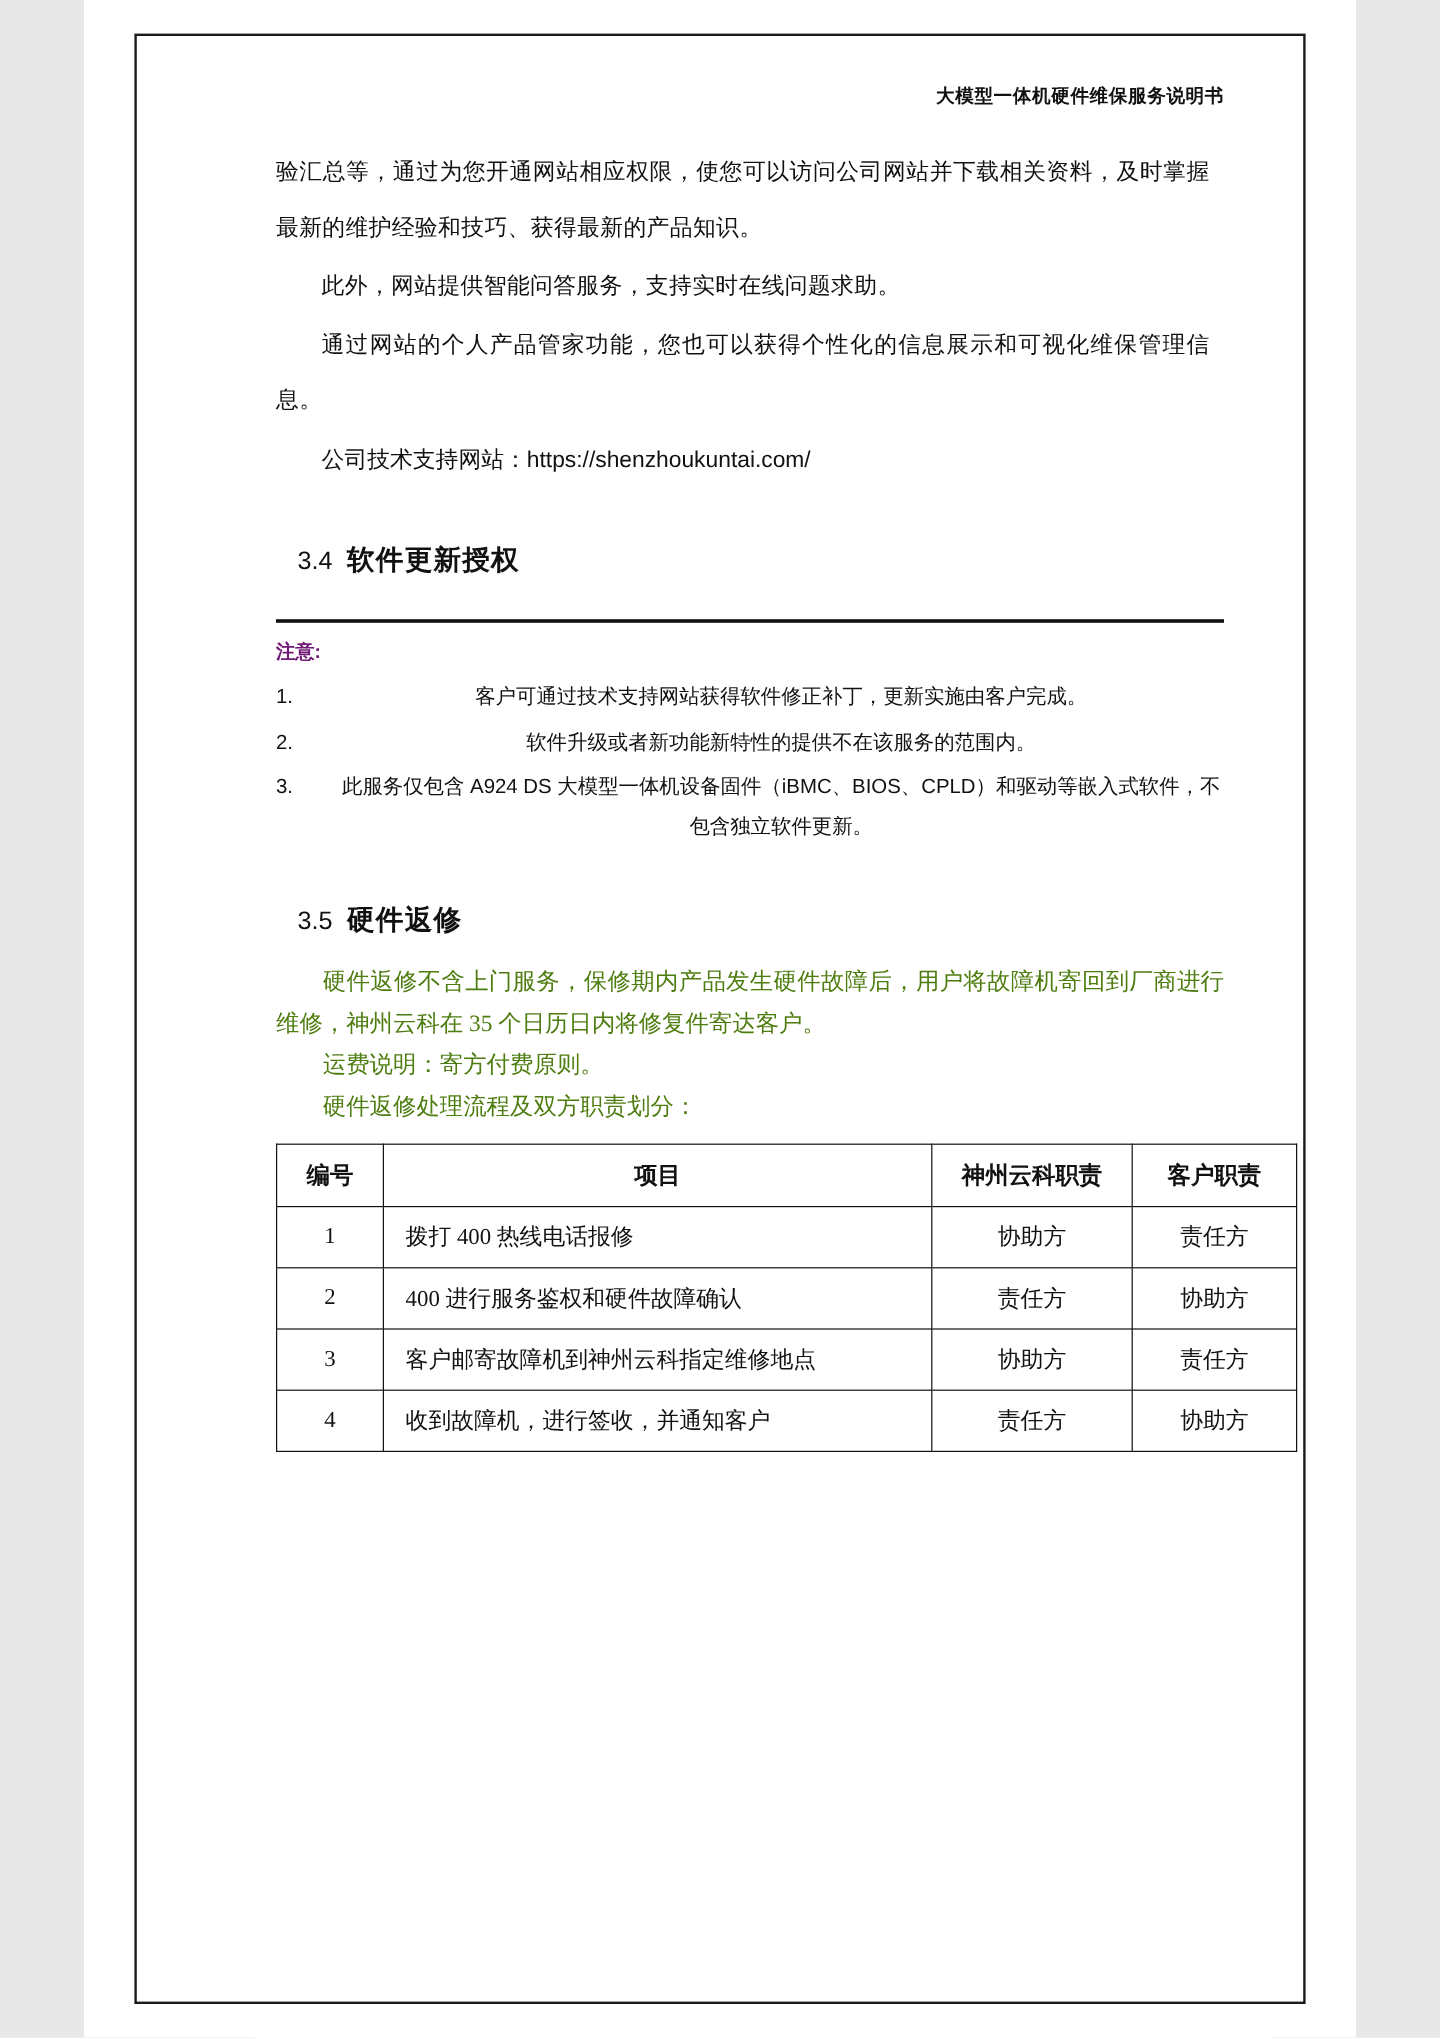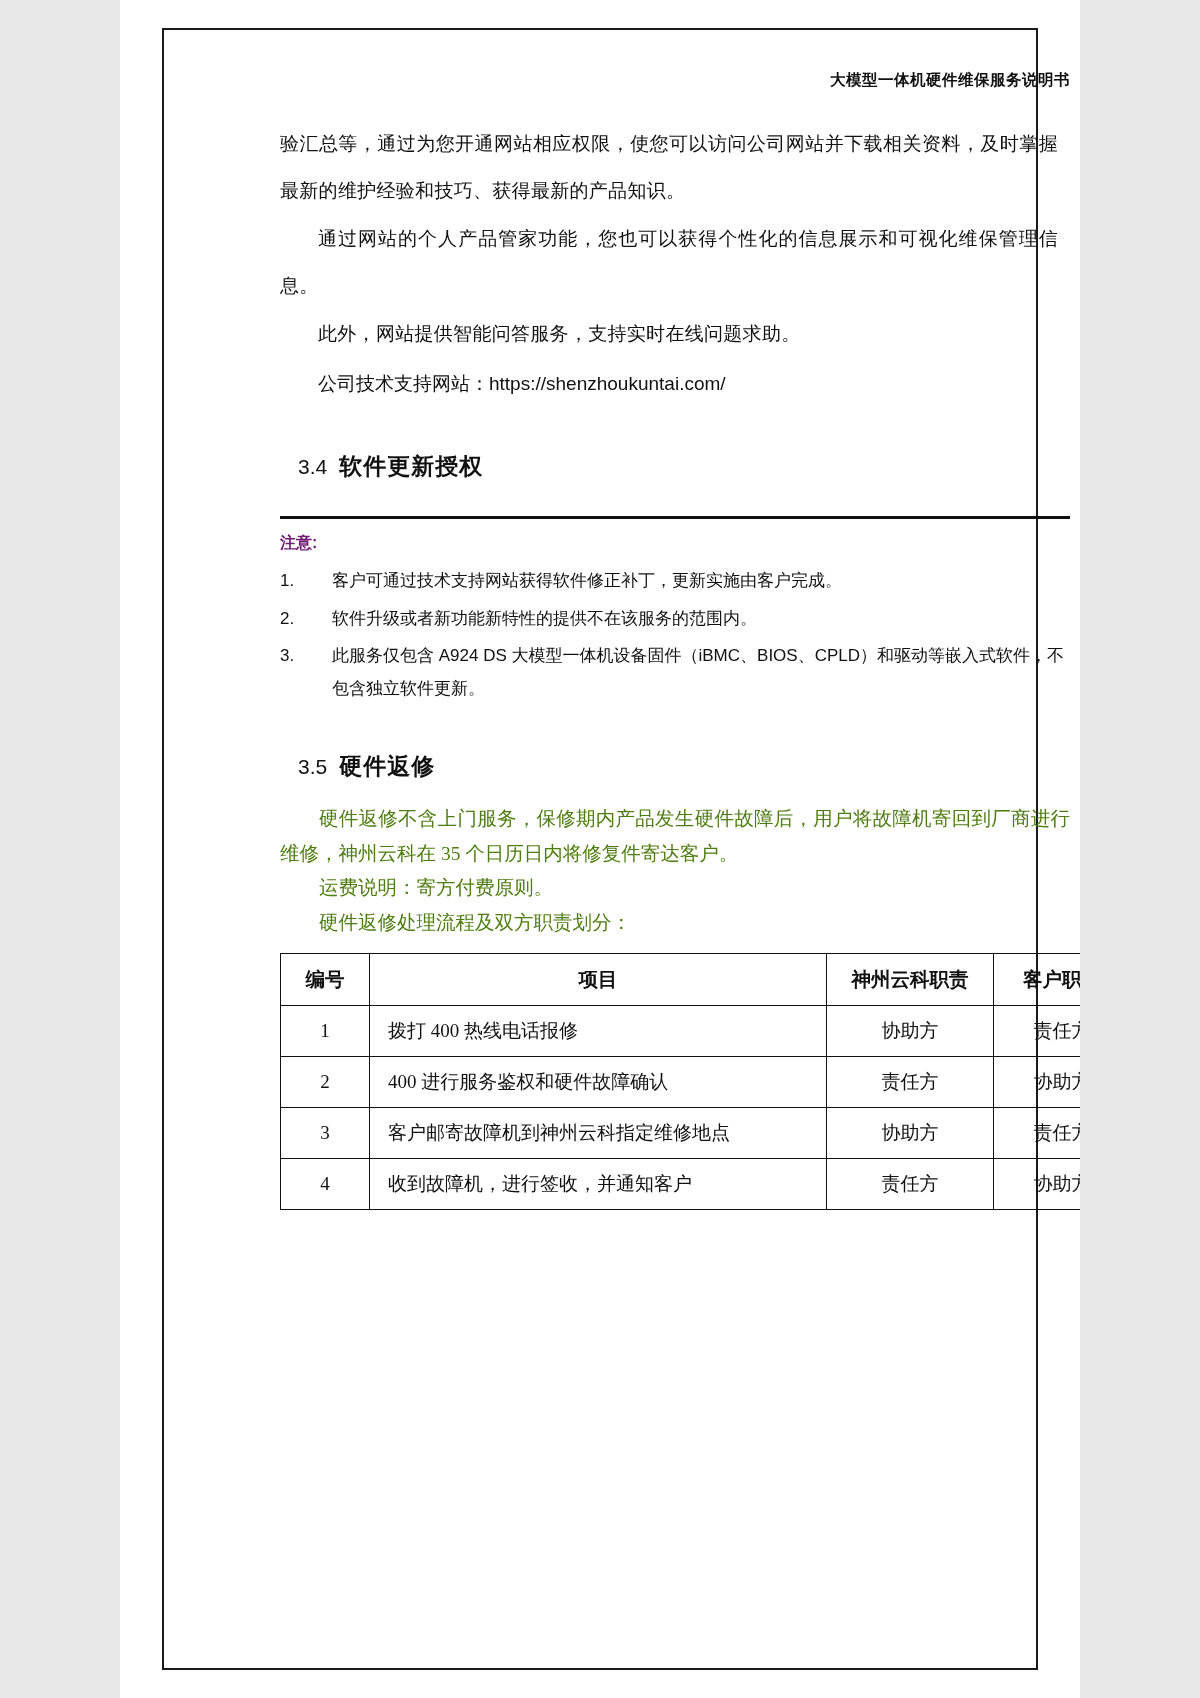--- a/index.html
+++ b/index.html
@@ -5,21 +5,21 @@
   html, body {
     margin: 0;
     padding: 0;
     background: #e8e8e8;
   }
   body {
     font-family: "Liberation Sans", sans-serif;
   }
   .page {
     position: relative;
-    width: 960px;
+    width: 1060px;
     height: 1698px;
     margin: 0 auto;
     background: #ffffff;
     box-sizing: border-box;
     overflow: hidden;
   }
   .page-border {
     position: absolute;
     left: 42px;
     top: 28px;
@@ -106,20 +106,21 @@
     color: #111;
     line-height: 1.95;
     margin-bottom: 4px;
   }
   .note-num {
     width: 52px;
     flex: 0 0 52px;
   }
   .note-text {
     flex: 1;
+    text-align: center;
   }
   .body-para {
     font-family: "Liberation Serif", serif;
     font-size: 19.5px;
     color: #4d7c0f;
     line-height: 1.78;
     text-align: justify;
     margin: 0;
   }
   .body-para.indent {
@@ -169,22 +170,22 @@
 <body>
 
 <div class="page">
   <div class="page-border"></div>
 
   <div class="content">
 
     <div class="header-title">大模型一体机硬件维保服务说明书</div>
 
     <p class="para">验汇总等，通过为您开通网站相应权限，使您可以访问公司网站并下载相关资料，及时掌握最新的维护经验和技巧、获得最新的产品知识。</p>
+    <p class="para indent">此外，网站提供智能问答服务，支持实时在线问题求助。</p>
     <p class="para indent">通过网站的个人产品管家功能，您也可以获得个性化的信息展示和可视化维保管理信息。</p>
-    <p class="para indent">此外，网站提供智能问答服务，支持实时在线问题求助。</p>
     <div class="url-line">公司技术支持网站：https://shenzhoukuntai.com/</div>
 
     <div class="section-head">
       <span class="section-num">3.4</span>
       <span class="section-title">软件更新授权</span>
     </div>
 
 
     <div class="note-rule"></div>
     <div class="note-label">注意:</div>

